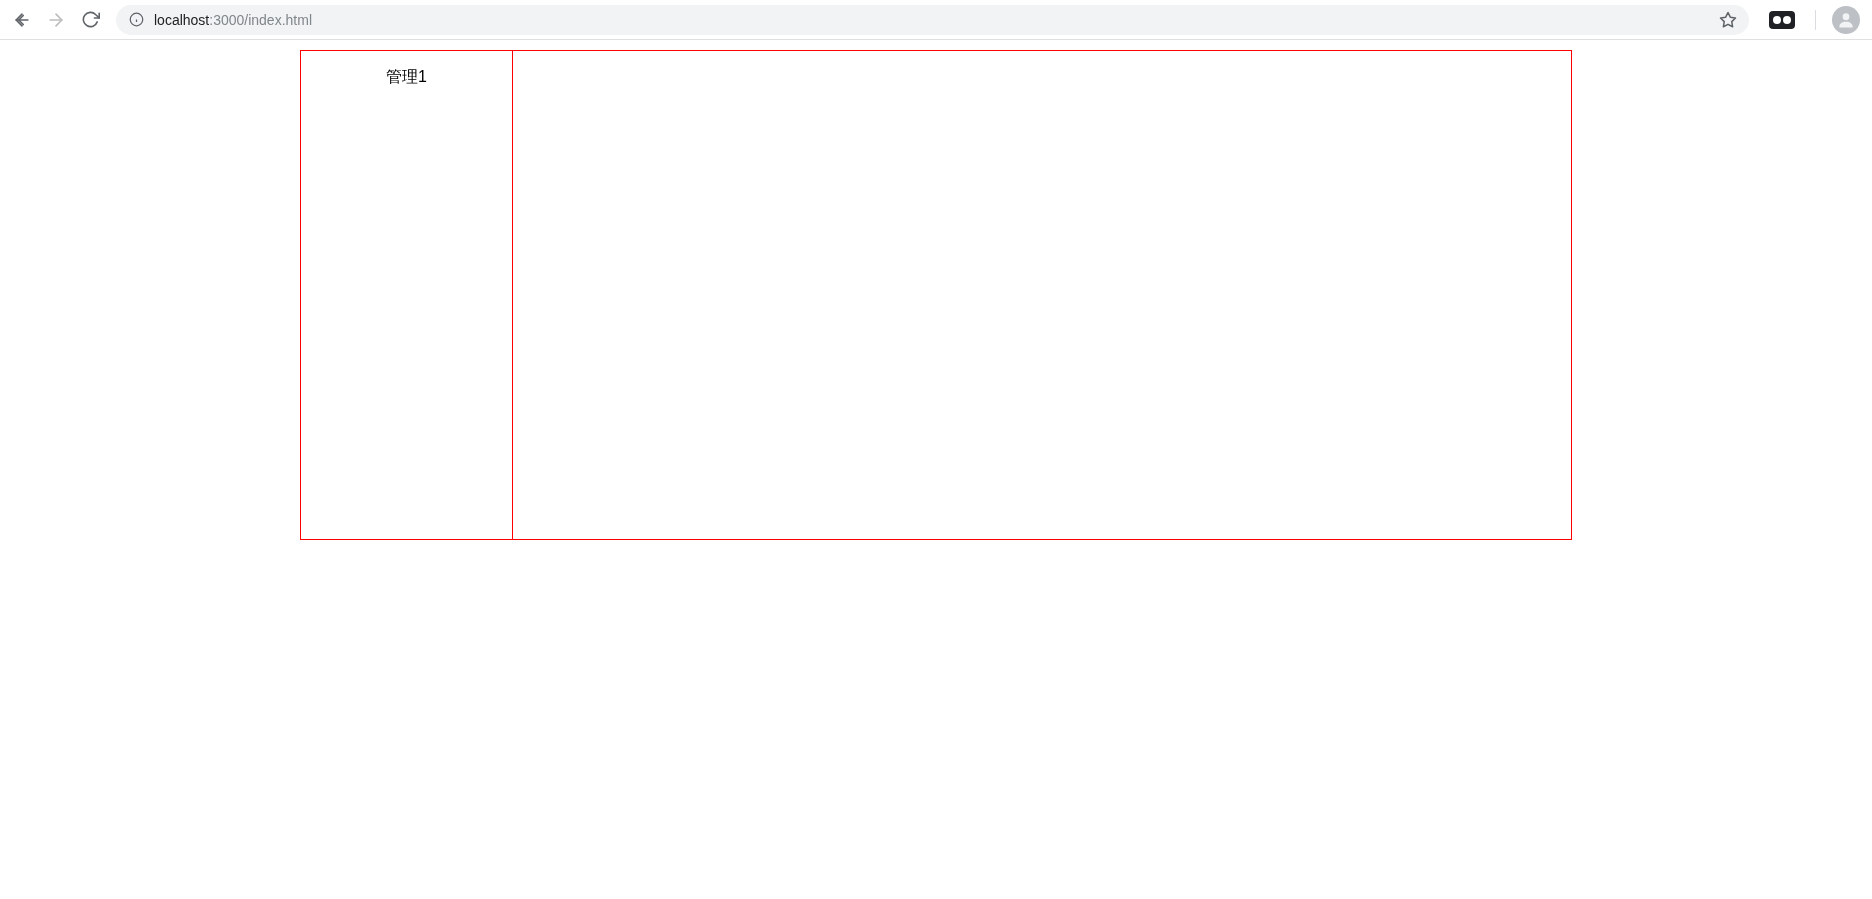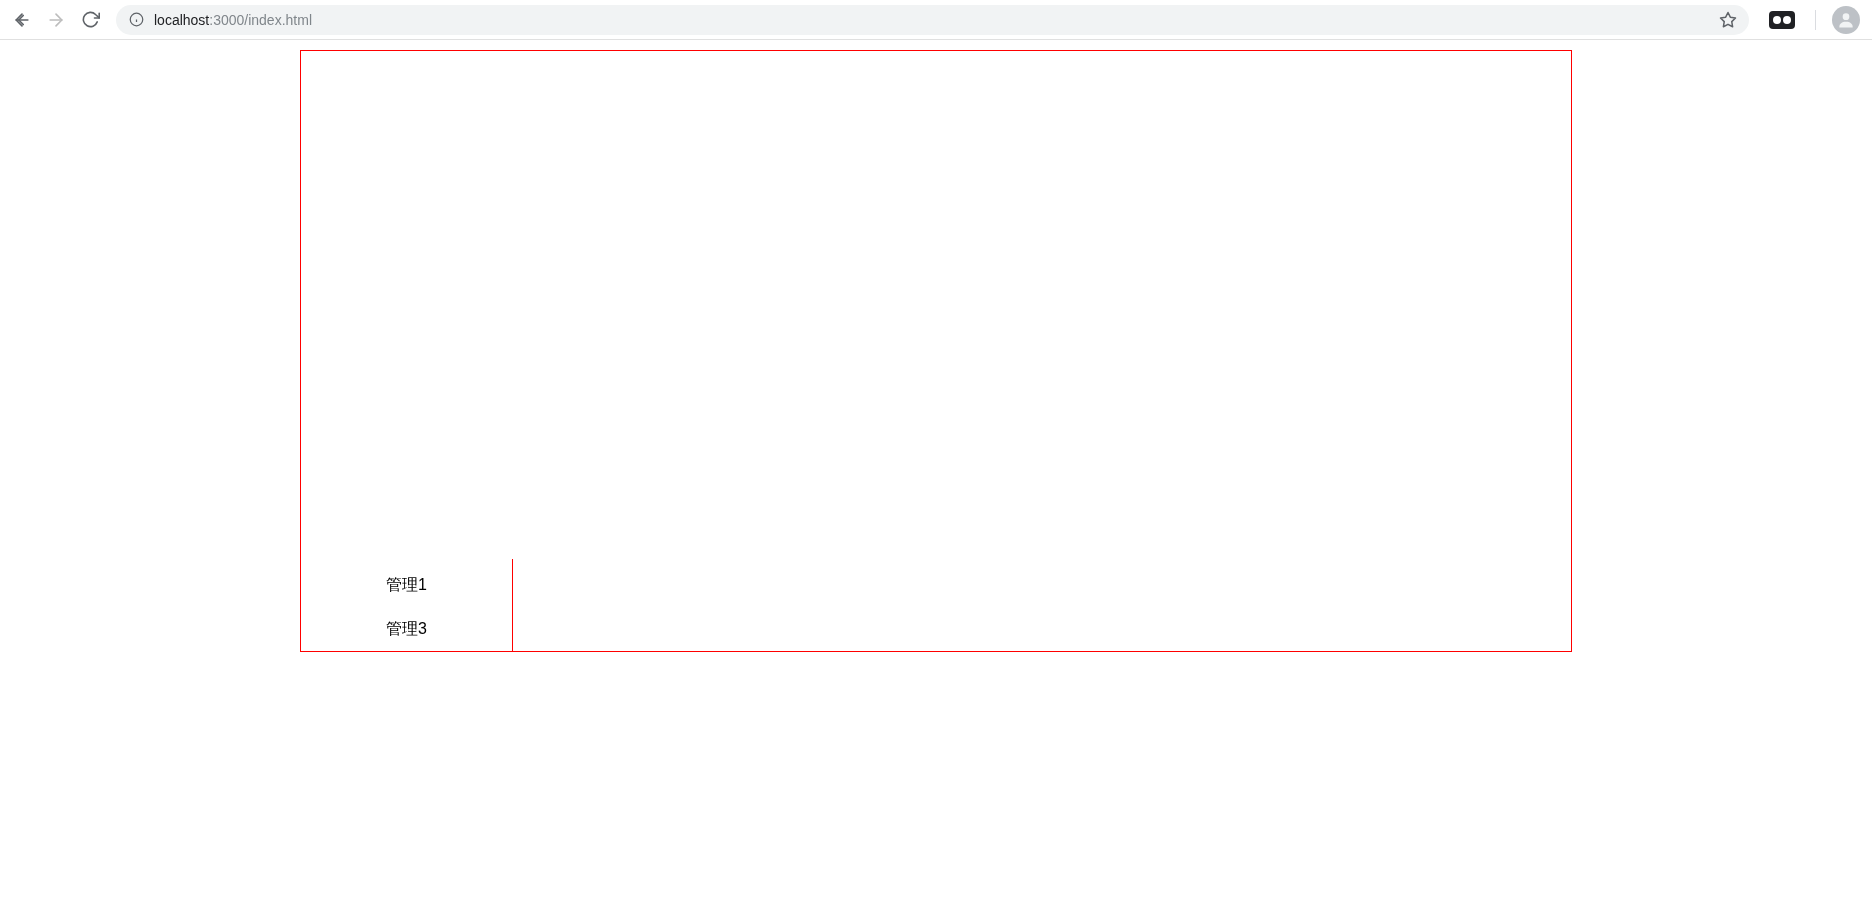--- a/index.html
+++ b/index.html
@@ -102,24 +102,23 @@
       margin: 0 4px;
     }
     
     .page-wrap {
       display: flex;
       justify-content: center;
       padding-top: 10px;
     }
     .container {
       width: 1272px;
-      height: 602px;
+      height: 490px;
       border: 1px solid #ff0000;
       display: flex;
-      align-items: flex-end;
     }
     .sidebar {
       width: 212px;
       border-right: 1px solid #ff0000;
       padding-top: 4px;
     }
     .sidebar-item {
       font-size: 16px;
       color: #000;
       text-align: center;
@@ -187,19 +186,16 @@
       </svg>
   </div>
 </div>
 
 <div class="page-wrap">
   <div class="container">
     <div class="sidebar">
       <div class="sidebar-item">
         <span>管理1</span>
       </div>
-      <div class="sidebar-item">
-        <span>管理3</span>
-      </div>
     </div>
     <div class="main-content"></div>
   </div>
 </div>
 
 </body></html>

